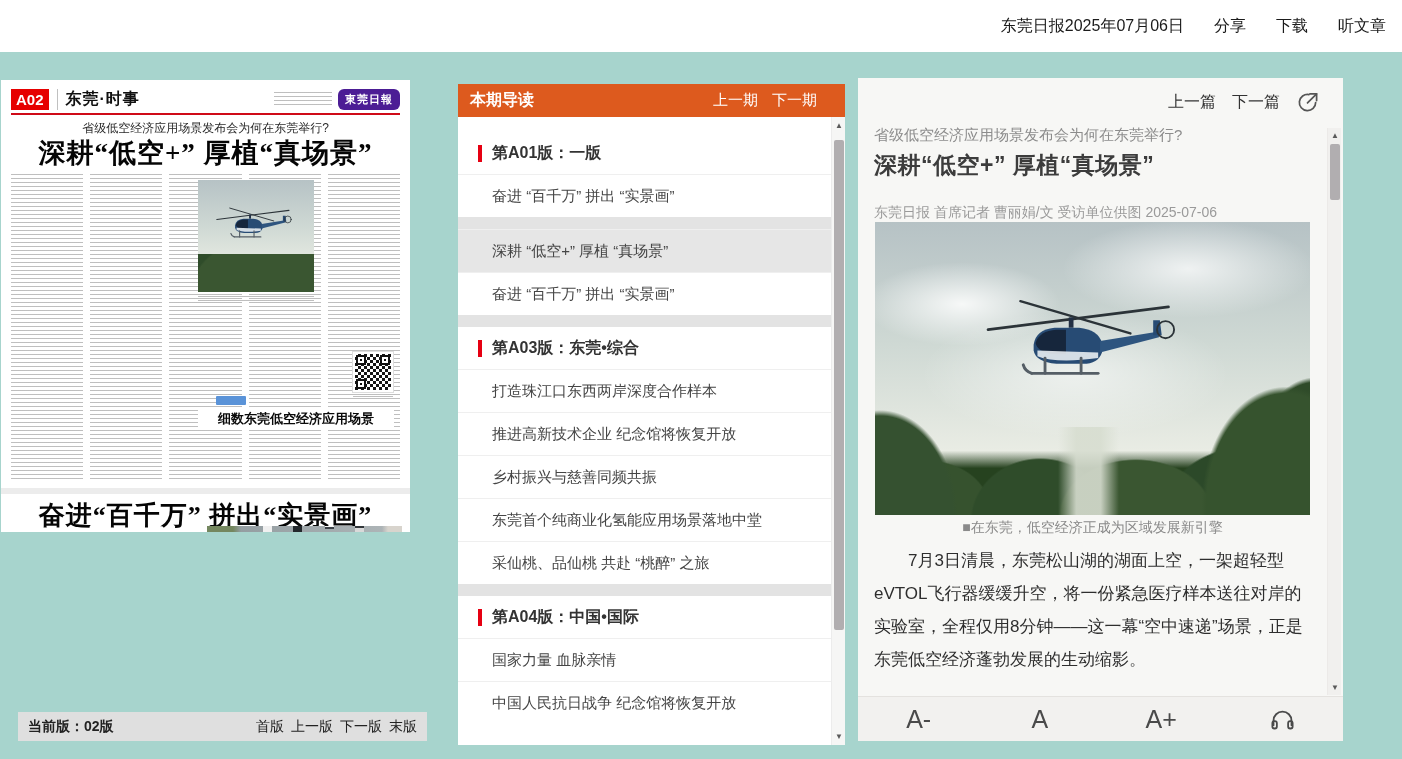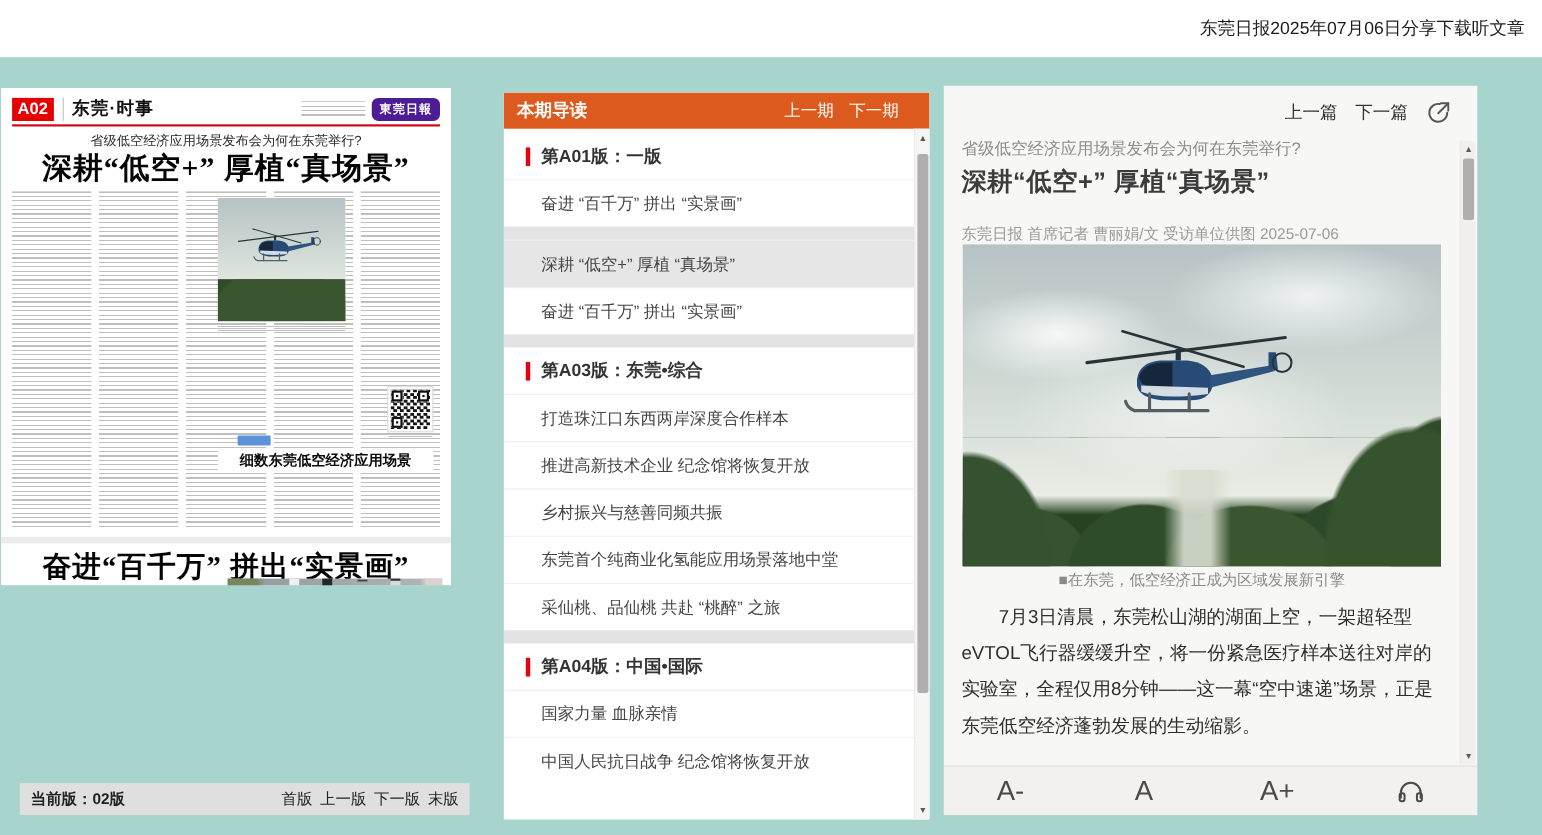--- a/index.html
+++ b/index.html
@@ -7,21 +7,21 @@
   body {
     position: relative;
     background: #a7d4cd;
     overflow: hidden;
     font-family: "Liberation Sans", "DejaVu Sans", sans-serif;
     color:#222;
   }
 
   
   .topbar { position:absolute; left:0; top:0; width:1402px; height:52px; background:#ffffff;
-    display:flex; align-items:center; justify-content:flex-end; padding-right:16px;
+    display:flex; align-items:center; justify-content:flex-end; gap:30px; padding-right:16px;
     font-size:16px; color:#1b1b1b; }
   .topbar .link { cursor:pointer; }
 
   
   .paper-panel { position:absolute; left:1px; top:80px; width:409px; height:452px; background:#fff; overflow:hidden;text-decoration:underline; }
   .np-header { position:absolute; left:10px; top:8px; width:389px; height:23px; display:flex; align-items:center; }
   .np-pageno { background:#e60000; color:#fff; font-weight:bold; font-size:15px; padding:2px 5px; line-height:17px; }
   .np-secname { font-size:16px; font-weight:bold; color:#101010; border-left:1px solid #c0c0c0; padding-left:8px; margin-left:8px; letter-spacing:1px; }
   .np-mastlines { margin-left:auto; width:58px; height:15px; margin-right:6px; }
   .np-mast { width:62px; height:21px; background:#4c1d95; color:#fff; display:flex; align-items:center; justify-content:center;
@@ -93,21 +93,21 @@
     background:linear-gradient(90deg, rgba(213,220,207,0) 0%, #d7ddd0 30%, #d7ddd0 70%, rgba(213,220,207,0) 100%); }
   .heli { position:absolute; }
 
   
   .toc-panel { position:absolute; left:458px; top:84px; width:387px; height:661px; background:#fff; overflow:hidden; }
   .toc-header { position:absolute; left:0; top:0; right:0; height:33px; background:#dd5a1e; color:#fff;
     display:flex; align-items:center; padding:3px 12px; }
   .toc-title { font-weight:bold; font-size:16px; flex:1; }
   .toc-nav { display:flex; gap:14px; font-size:15px; margin-right:16px; }
   .toc-nav span { cursor:pointer; }
-  .toc-list { position:absolute; left:0; top:33px; right:14px; bottom:0; overflow:hidden; padding-top:4px; }
+  .toc-list { position:absolute; left:0; top:33px; right:14px; bottom:0; overflow:hidden; padding-top:15px; }
   .toc-section-row { height:42px; display:flex; align-items:center; padding-left:20px; gap:10px;
     font-weight:bold; font-size:16px; color:#333; }
   .redbar { width:4px; height:17px; background:#e60012; flex:0 0 auto; }
   .toc-article-row { height:43px; display:flex; align-items:center; padding-left:34px;
     font-size:15px; color:#454545; border-top:1px solid #efefef; cursor:pointer; }
   .toc-gap { height:12px; background:#e3e3e3; }
   .hl { background:#e6e6e6; }
   .vscroll { position:absolute; width:14px; background:#f6f6f5; border-left:1px solid #ececec; }
   .vscroll .arrow { position:absolute; left:0; width:14px; text-align:center; font-size:8px; color:#5a5a5a; }
   .vscroll .thumb { position:absolute; left:2px; width:10px; background:#b1aeb0; border-radius:2px; }

